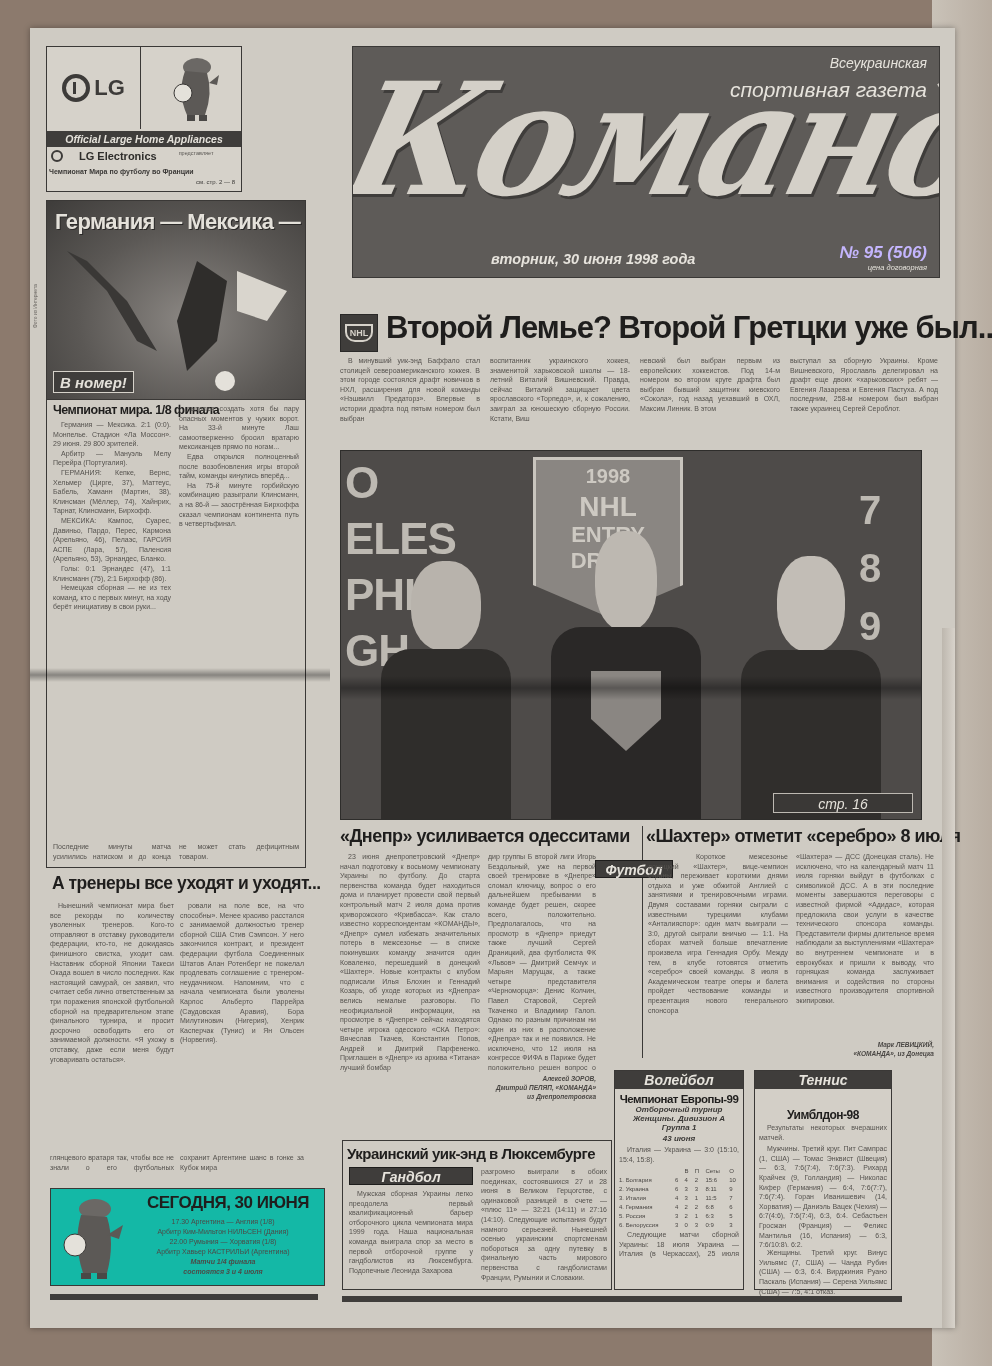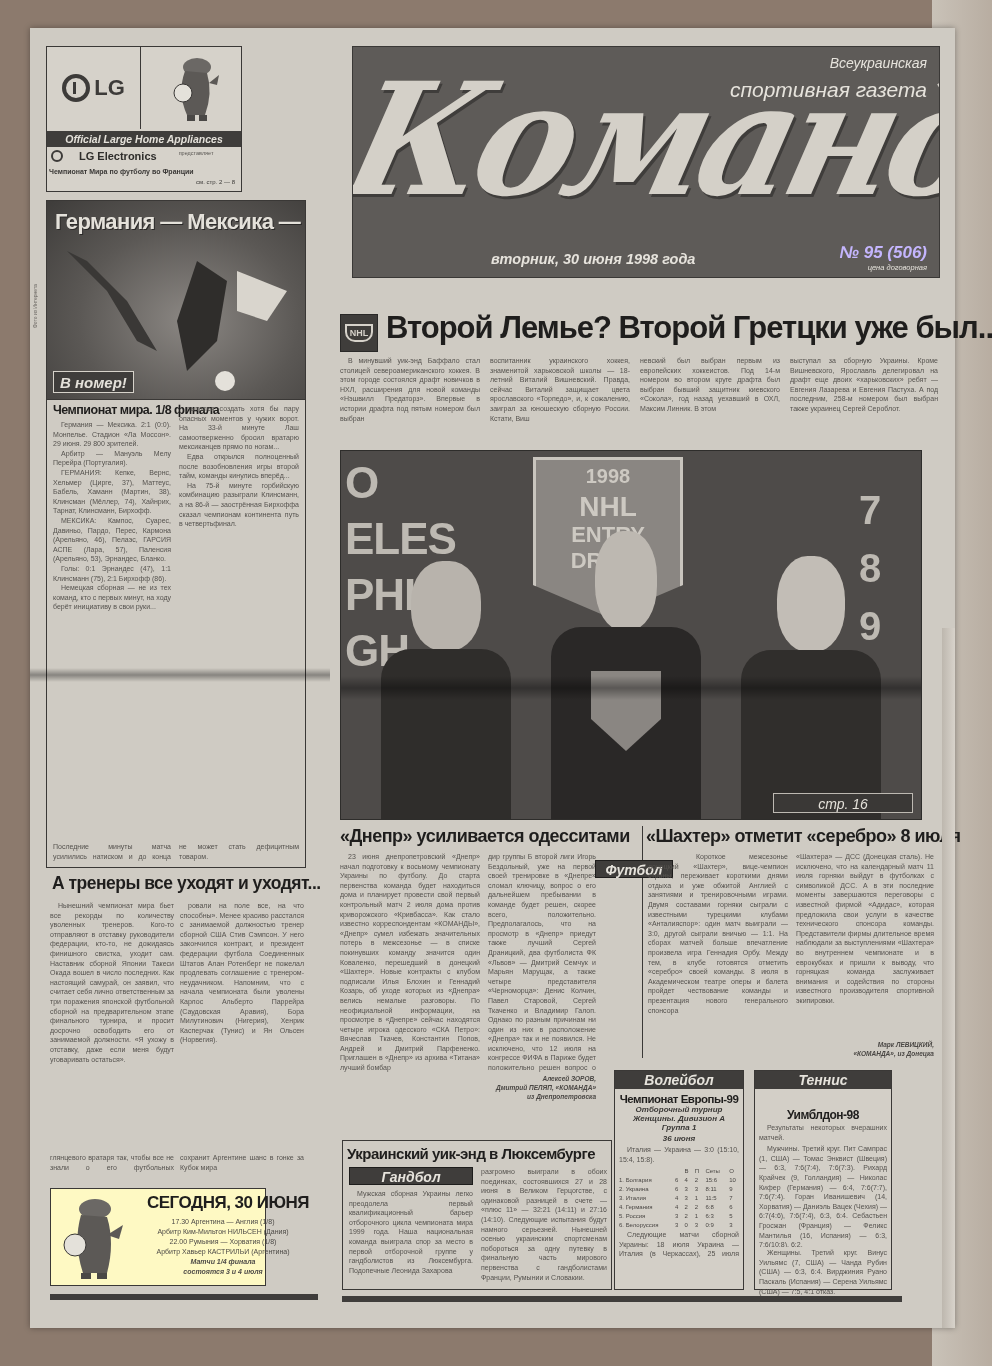--- a/index.html
+++ b/index.html
@@ -95,21 +95,21 @@
   </div>
 
   <div class="abs" style="left:16px;top:845px;width:262px;height:305px">
     <div class="hl cond" style="font-size:17.5px;padding-left:6px">А тренеры все уходят и уходят...</div>
     <div class="abs txt" style="left:4px;top:28px;width:124px;height:250px;text-indent:8px">Нынешний чемпионат мира бьет все рекорды по количеству уволенных тренеров. Кого-то отправляют в отставку руководители федерации, кто-то, не дожидаясь финишного свистка, уходит сам. Наставник сборной Японии Такеси Окада вошел в число последних. Как настоящий самурай, он заявил, что считает себя лично ответственным за три поражения японской футбольной сборной на предварительном этапе финального турнира, и просит досрочно освободить его от занимаемой должности. «Я ухожу в отставку, даже если меня будут уговаривать остаться».</div>
     <div class="abs txt" style="left:134px;top:28px;width:124px;height:250px;text-indent:8px">ровали на поле все, на что способны». Менее красиво расстался с занимаемой должностью тренер сборной США Стив Сэмпсон. У него закончился контракт, и президент федерации футбола Соединенных Штатов Алан Ротенберг не пожелал продлевать соглашение с тренером-неудачником. Напомним, что с начала чемпионата были уволены Карлос Альберто Паррейра (Саудовская Аравия), Бора Милутинович (Нигерия), Хенрик Касперчак (Тунис) и Ян Ольсен (Норвегия).</div>
     <div class="abs txt" style="left:4px;top:280px;width:124px;height:20px">глянцевого вратаря так, чтобы все не знали о его футбольных предпочтениях</div>
     <div class="abs txt" style="left:134px;top:280px;width:124px;height:20px">сохранит Аргентине шанс в гонке за Кубок мира</div>
   </div>
 
-  <div class="abs box" style="left:20px;top:1160px;width:216px;height:98px;background:#fef9c3">
+  <div class="abs box" style="left:20px;top:1160px;width:275px;height:98px;background:#14b8a6">
     <div class="abs" style="left:6px;top:6px;width:68px;height:88px">
       <svg width="68" height="88" viewBox="0 0 68 88">
         <ellipse cx="38" cy="14" rx="16" ry="10" fill="#6b6865"></ellipse>
         <path d="M24 20 Q16 48 26 78 L50 78 Q58 48 50 22 Z" fill="#5c5956"></path>
         <circle cx="18" cy="50" r="11" fill="#e4e1da" stroke="#3a3836"></circle>
         <path d="M50 40 L66 30 L62 44 Z" fill="#5c5956"></path>
         <rect x="24" y="78" width="10" height="6" fill="#4a4846"></rect>
         <rect x="40" y="78" width="10" height="6" fill="#4a4846"></rect>
       </svg>
     </div>
@@ -204,21 +204,21 @@
     <div class="abs txt" style="left:138px;top:26px;width:126px;height:118px">разгромно выиграли в обоих поединках, состоявшихся 27 и 28 июня в Великом Герцогстве, с одинаковой разницей в счете — «плюс 11» — 32:21 (14:11) и 27:16 (14:10). Следующие испытания будут намного серьезней. Нынешней осенью украинским спортсменам побороться за одну путевку в финальную часть мирового первенства с гандболистами Франции, Румынии и Словакии.</div>
   </div>
   <div class="abs" style="left:312px;top:1268px;width:560px;height:6px;background:#3f3d3b"></div>
 
   <div class="abs box" style="left:584px;top:1042px;width:130px;height:220px;background:#d3cfc7">
     <div class="section-tag" style="height:18px;line-height:18px;font-size:14px;border:none">Волейбол</div>
     <div class="hl cond" style="font-size:11.5px;text-align:center;margin-top:4px">Чемпионат Европы-99</div>
     <div style="font-size:8px;font-style:italic;font-weight:700;text-align:center;color:#3a3836">Отборочный турнир</div>
     <div style="font-size:8px;font-style:italic;font-weight:700;text-align:center;color:#3a3836">Женщины. Дивизион А</div>
     <div style="font-size:8px;font-style:italic;font-weight:700;text-align:center;color:#3a3836">Группа 1</div>
-    <div style="font-size:8px;font-style:italic;font-weight:700;text-align:center;color:#3a3836;margin-top:2px">36 июня</div>
+    <div style="font-size:8px;font-style:italic;font-weight:700;text-align:center;color:#3a3836;margin-top:2px">43 июня</div>
     <div class="txt" style="padding:2px 4px;text-indent:8px">Италия — Украина — 3:0 (15:10, 15:4, 15:8).</div>
     <table class="st" style="margin:0 2px;width:124px">
       <tbody>
           <tr>
         <td></td>
             <td></td>
             <td>В</td>
             <td>П</td>
             <td>Сеты</td>
             <td>О</td>

